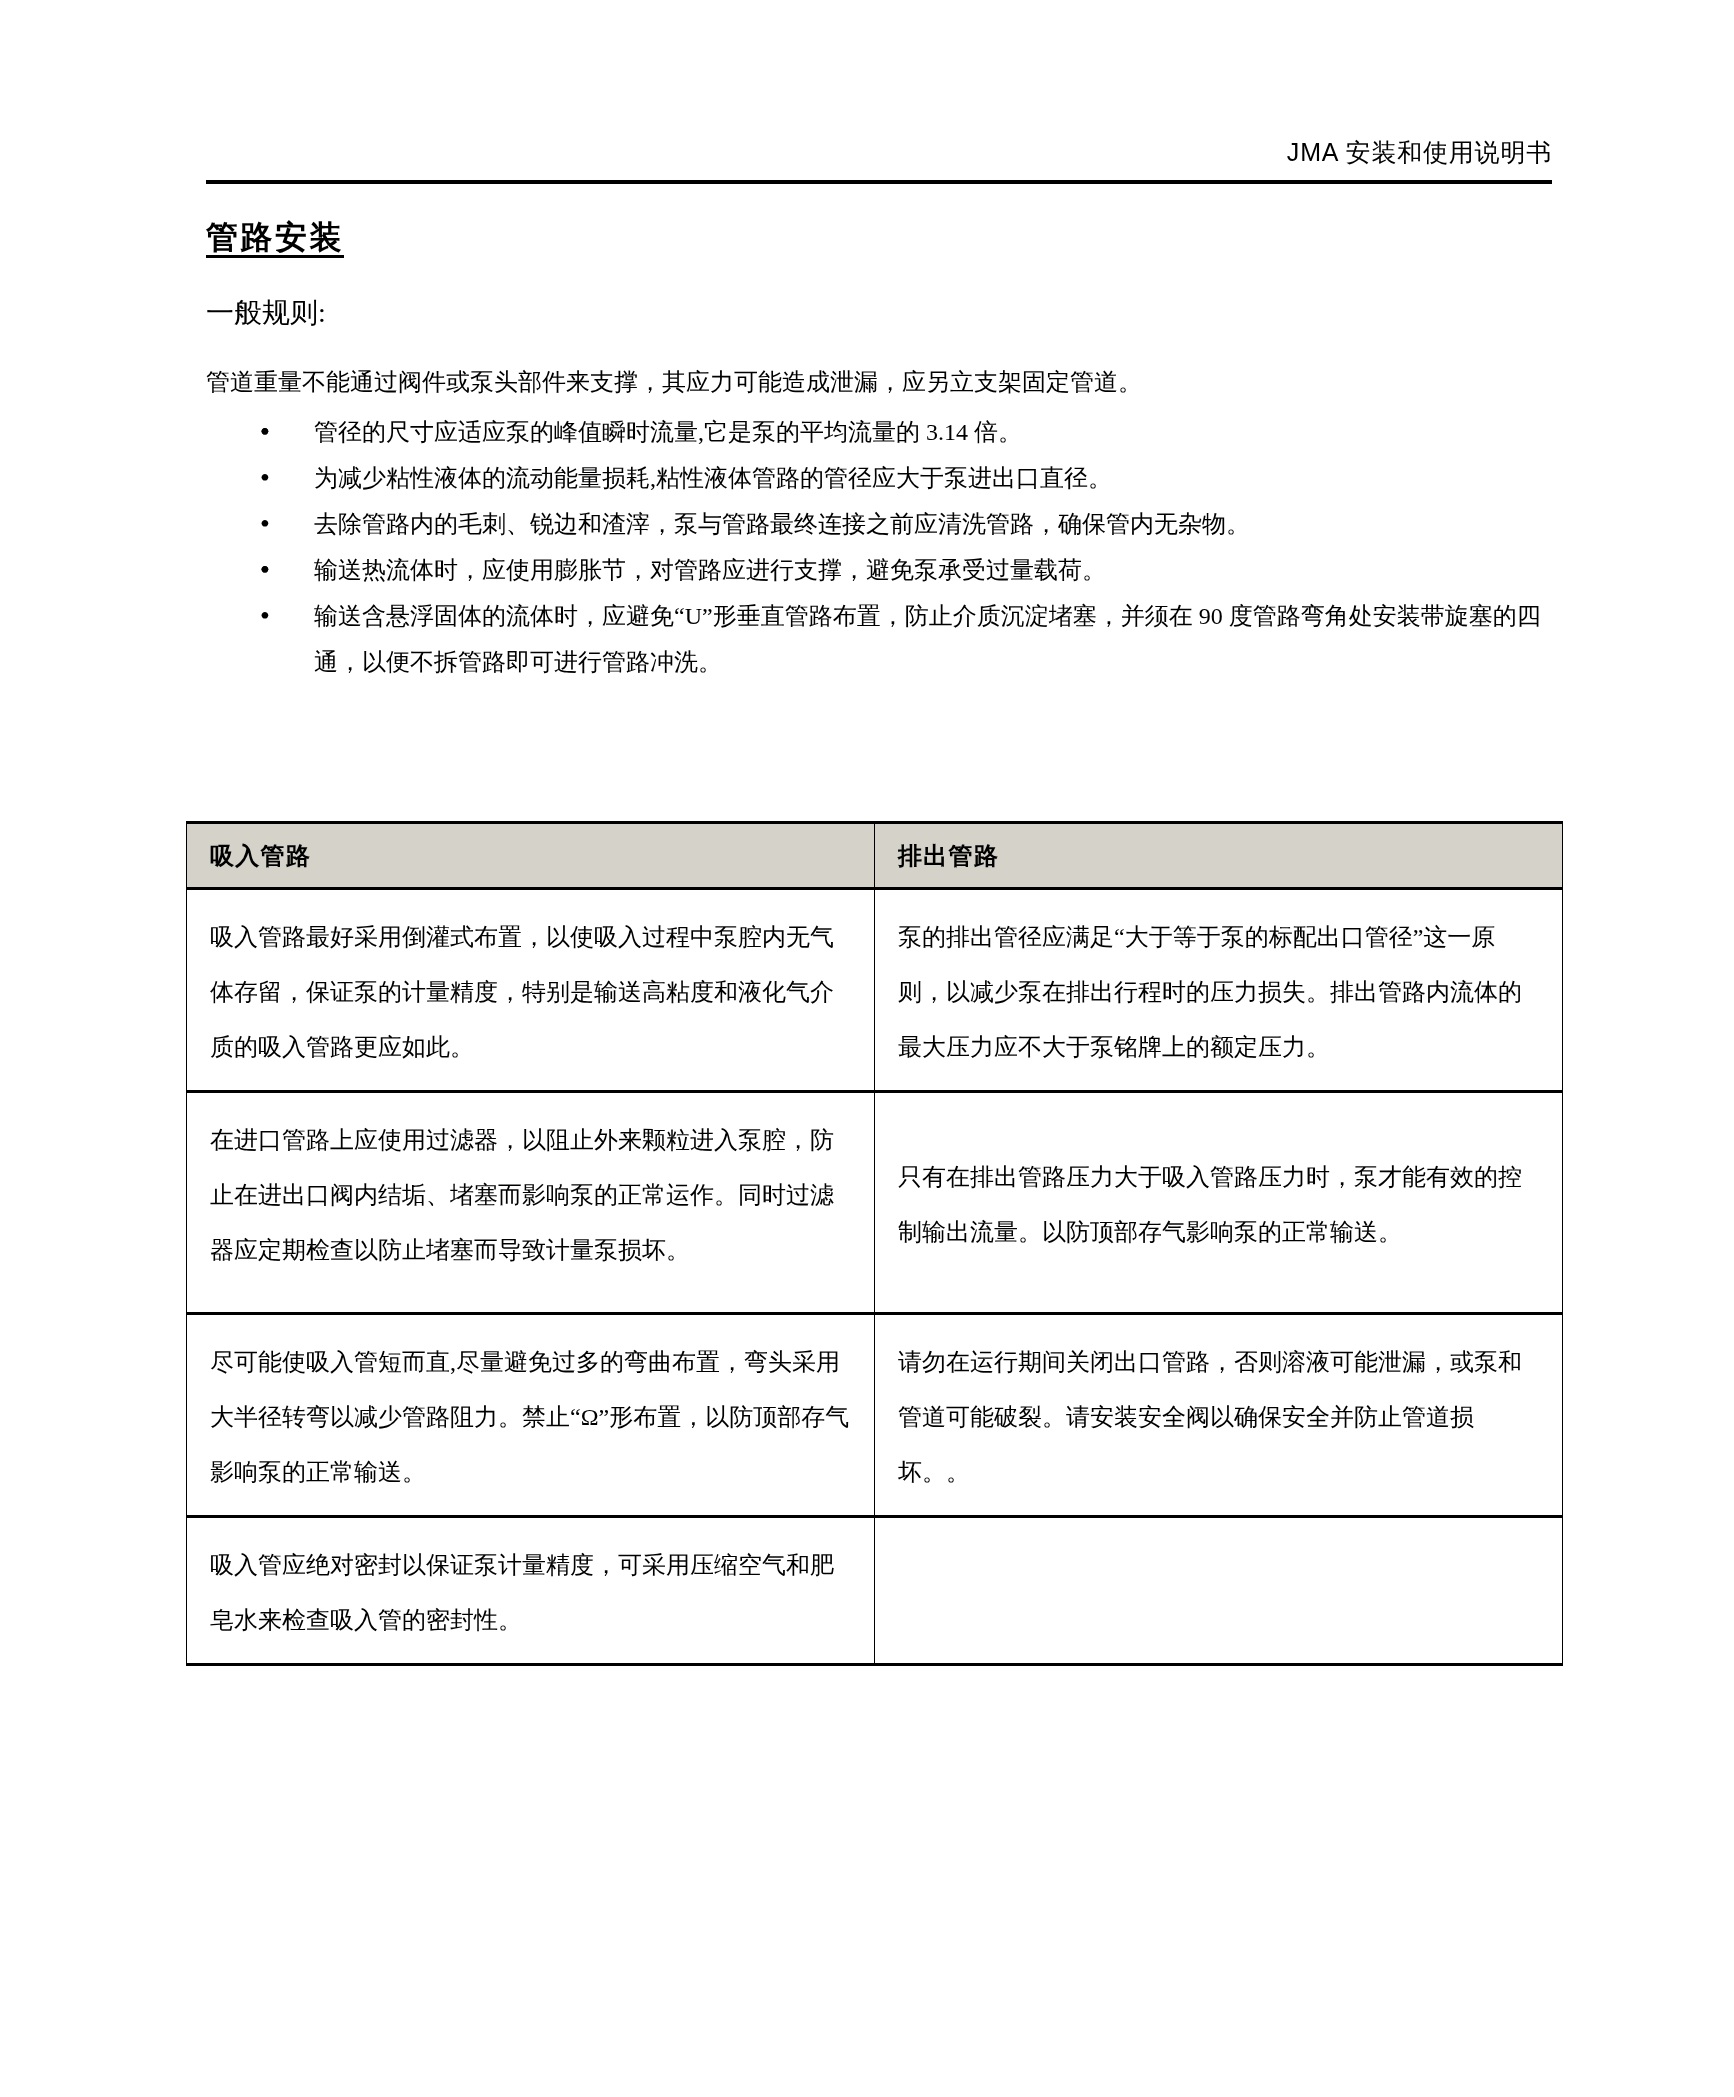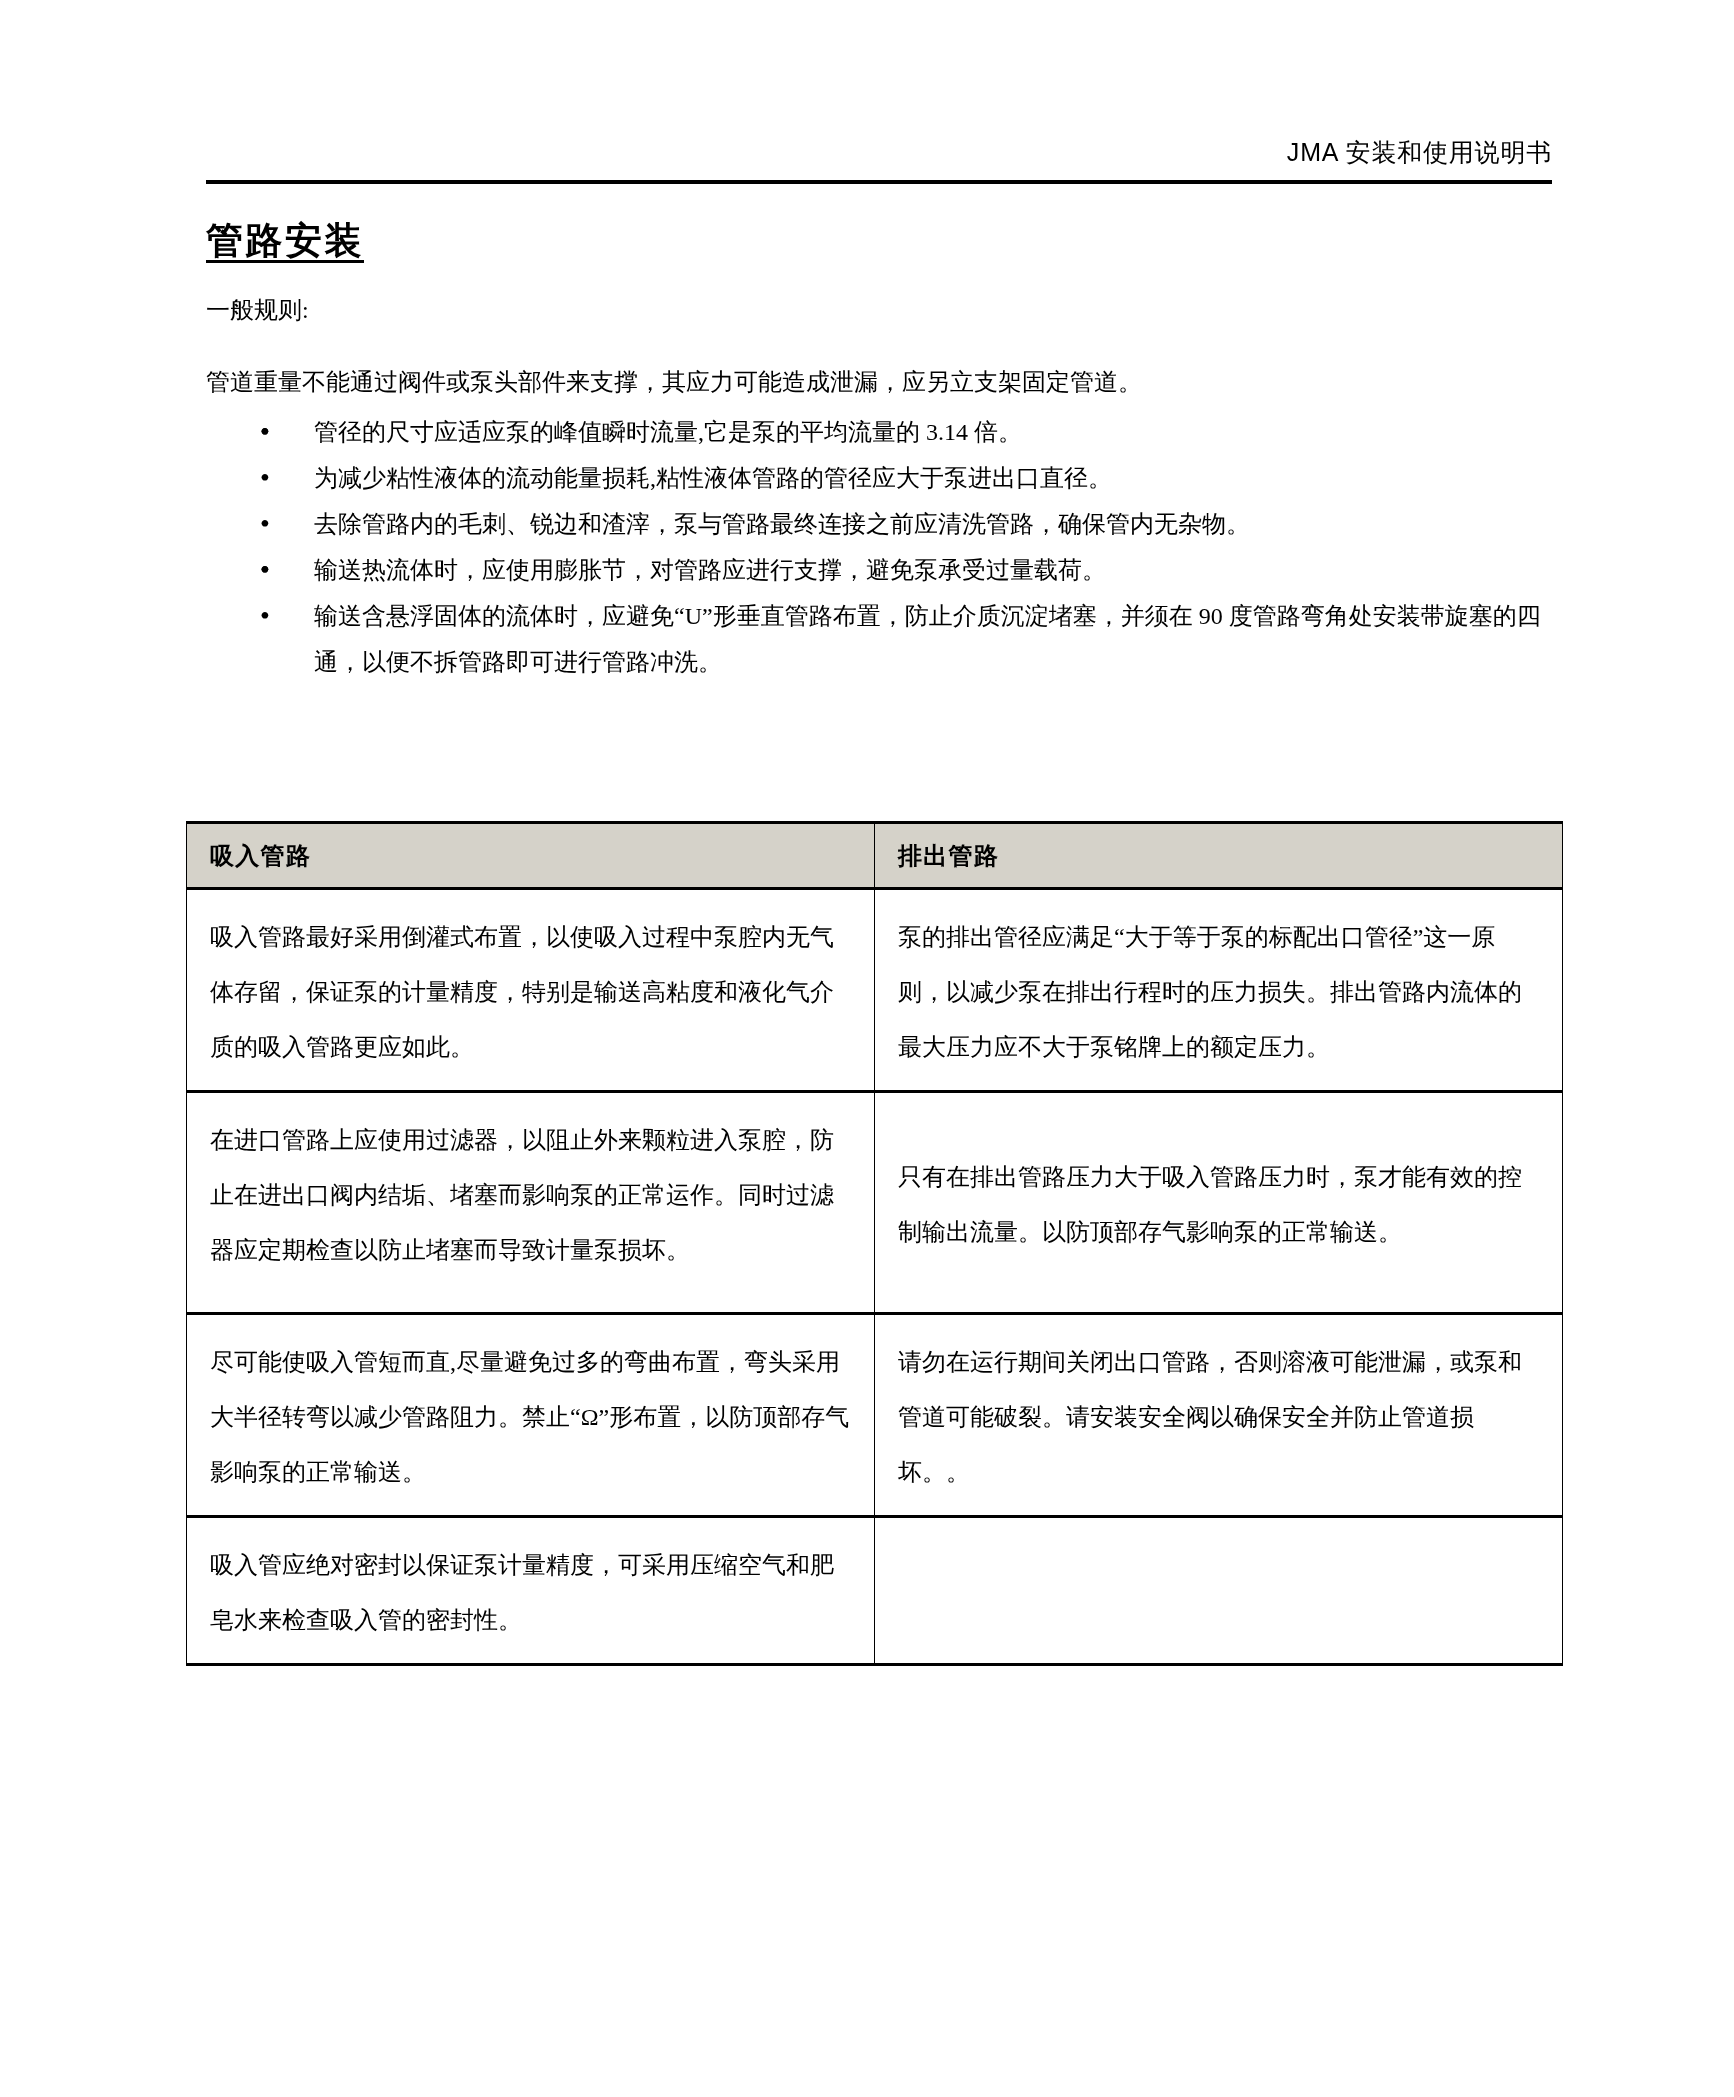--- a/index.html
+++ b/index.html
@@ -35,34 +35,34 @@
     top: 180px;
     height: 3.8px;
     background: #000000;
   }
 
   
   .section-title {
     position: absolute;
     left: 206px;
     top: 216px;
-    font-size: 37px;
+    font-size: 32px;
     font-weight: bold;
     text-decoration: underline;
     text-decoration-thickness: 2.5px;
     text-underline-offset: 6.7px;
     letter-spacing: 2.5px;
     white-space: nowrap;
     text-align: right;
   }
   .section-subtitle {
     position: absolute;
     left: 206px;
     top: 294px;
-    font-size: 24px;
+    font-size: 28px;
     white-space: nowrap;
   }
   .intro-paragraph {
     position: absolute;
     left: 206px;
     top: 359px;
     width: 1351px;
     font-size: 24px;
     line-height: 46px;
   }

